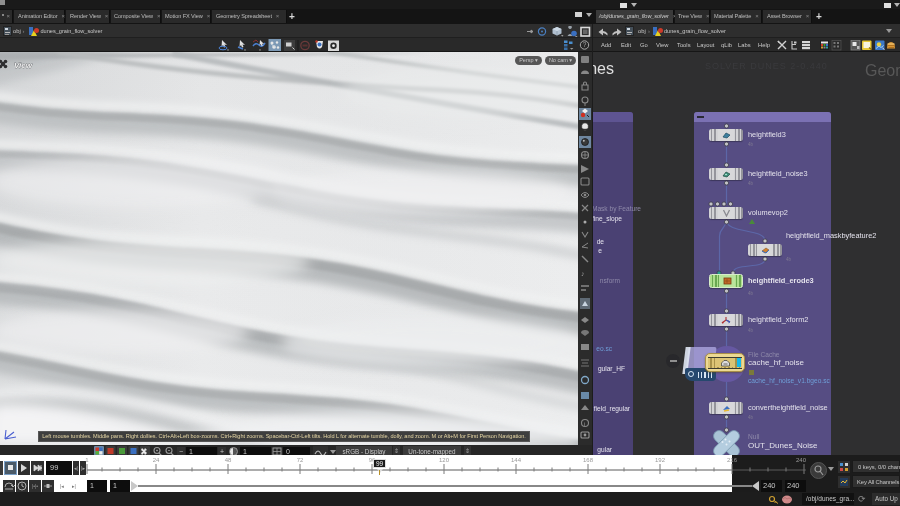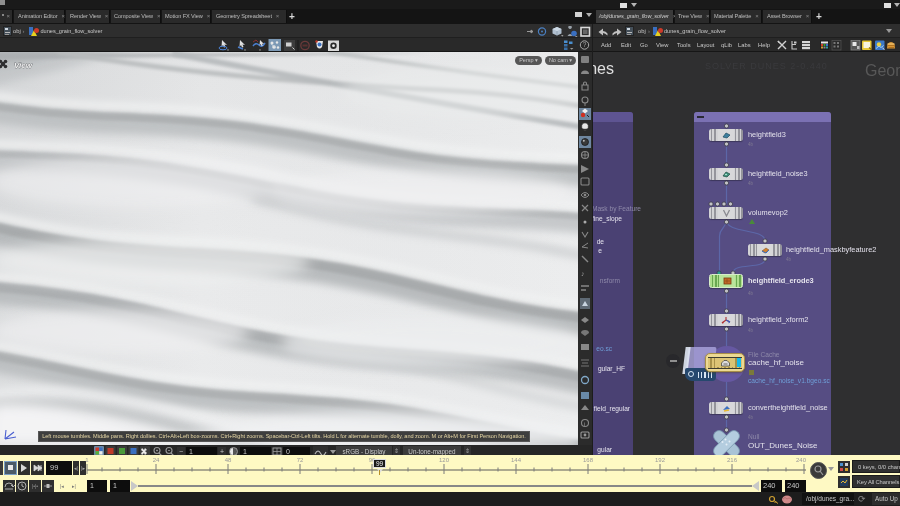--- a/index.html
+++ b/index.html
@@ -22,21 +22,21 @@
 #toolrowL { left:0; top:38px; width:592px; height:14px; background:#292929; border-bottom:1px solid #161616;}
 #menurowR { left:593px; top:38px; width:307px; height:14px; background:#292929; border-bottom:1px solid #161616;}
 .mtxt { position:absolute; top:0; height:14px; line-height:14px; font-size:5.8px; color:#c9c9c9; }
 
 #viewport { left:0; top:52px; width:578px; height:393px; background:#e8e8e9; overflow:hidden;}
 #vptools { left:578px; top:52px; width:14px; height:393px; background:#2b2b2b; overflow:hidden;}
 #vpbottom { left:0; top:445px; width:592px; height:13px; background:#262626; }
 
 #network { left:593px; top:52px; width:307px; height:403px; background:#2f2f30; overflow:hidden;}
 
-#timeline { left:0; top:455px; width:900px; height:51px; background:#fef9c3; }
+#timeline { left:0; top:455px; width:732px; height:51px; background:#ffffff; }
 .fld { position:absolute; background:#0d0d0d; color:#c8c8c8; font-size:7px; }
 .btn { position:absolute; background:#2f2f2f; color:#c8c8c8; font-size:7px; }
 
 .nettitle { font-size:16px; color:#e0e0e0; line-height:21.5px; white-space:nowrap; }
 .lbl { font-size:6.6px; color:#e6e4ee; white-space:nowrap; }
 .lbl.faint { color:#8e89a9; }
 .lbl.blue { color:#6f9fd8; }
 .nlbl { font-size:7.4px; color:#e4e2ec; white-space:nowrap; }
 .tiny { font-size:4.5px; color:#7e7992; }
 .node { position:absolute; width:34px; height:12px; border-radius:2.5px;
@@ -570,21 +570,21 @@
         </g>
       </svg>
     </div>
 
     <div class="abs nlbl" style="left:155px;top:78px;">heightfield3</div>
       <div class="abs tiny" style="left:155px;top:90px;">4b</div>
     <div class="abs nlbl" style="left:155px;top:117px;">heightfield_noise3</div>
       <div class="abs tiny" style="left:155px;top:129px;">4b</div>
     <div class="abs nlbl" style="left:155px;top:156px;">volumevop2</div>
     <div class="abs" style="left:156px;top:167px;width:0;height:0;border-left:3.5px solid transparent;border-right:3.5px solid transparent;border-bottom:5px solid #4a8a3a;"></div>
-    <div class="abs nlbl" style="left:193px;top:193px;">heightfield_maskbyfeature2</div>
+    <div class="abs nlbl" style="left:193px;top:179px;">heightfield_maskbyfeature2</div>
       <div class="abs tiny" style="left:193px;top:205px;">4b</div>
     <div class="abs nlbl" style="left:155px;top:224px;font-weight:bold;">heightfield_erode3</div>
       <div class="abs tiny" style="left:155px;top:239px;">4b</div>
     <div class="abs nlbl" style="left:155px;top:263px;">heightfield_xform2</div>
       <div class="abs tiny" style="left:155px;top:276px;">4b</div>
     <div class="abs lbl faint" style="left:155px;top:299px;">File Cache</div>
     <div class="abs nlbl" style="left:155px;top:306px;font-size:8px;">cache_hf_noise</div>
     <div class="abs" style="left:156px;top:318px;width:5px;height:5px;background:#7a7a3a;"></div>
     <div class="abs lbl blue" style="left:155px;top:325px;">cache_hf_noise_v1.bgeo.sc</div>
     <div class="abs nlbl" style="left:155px;top:351px;">convertheightfield_noise</div>

